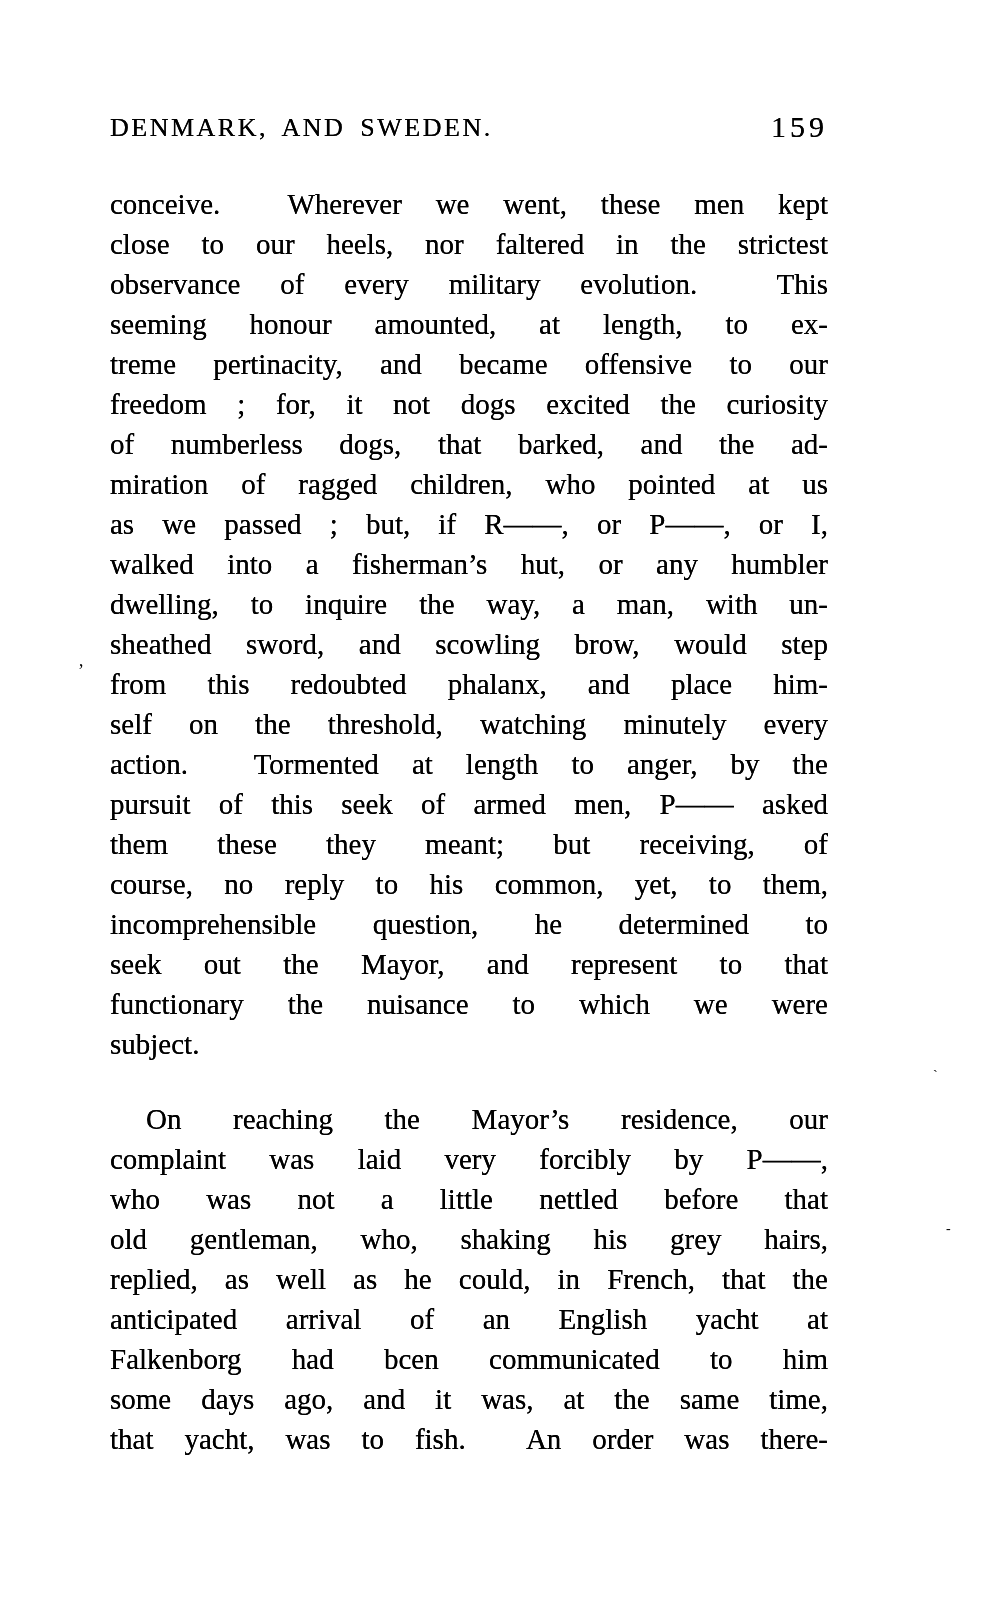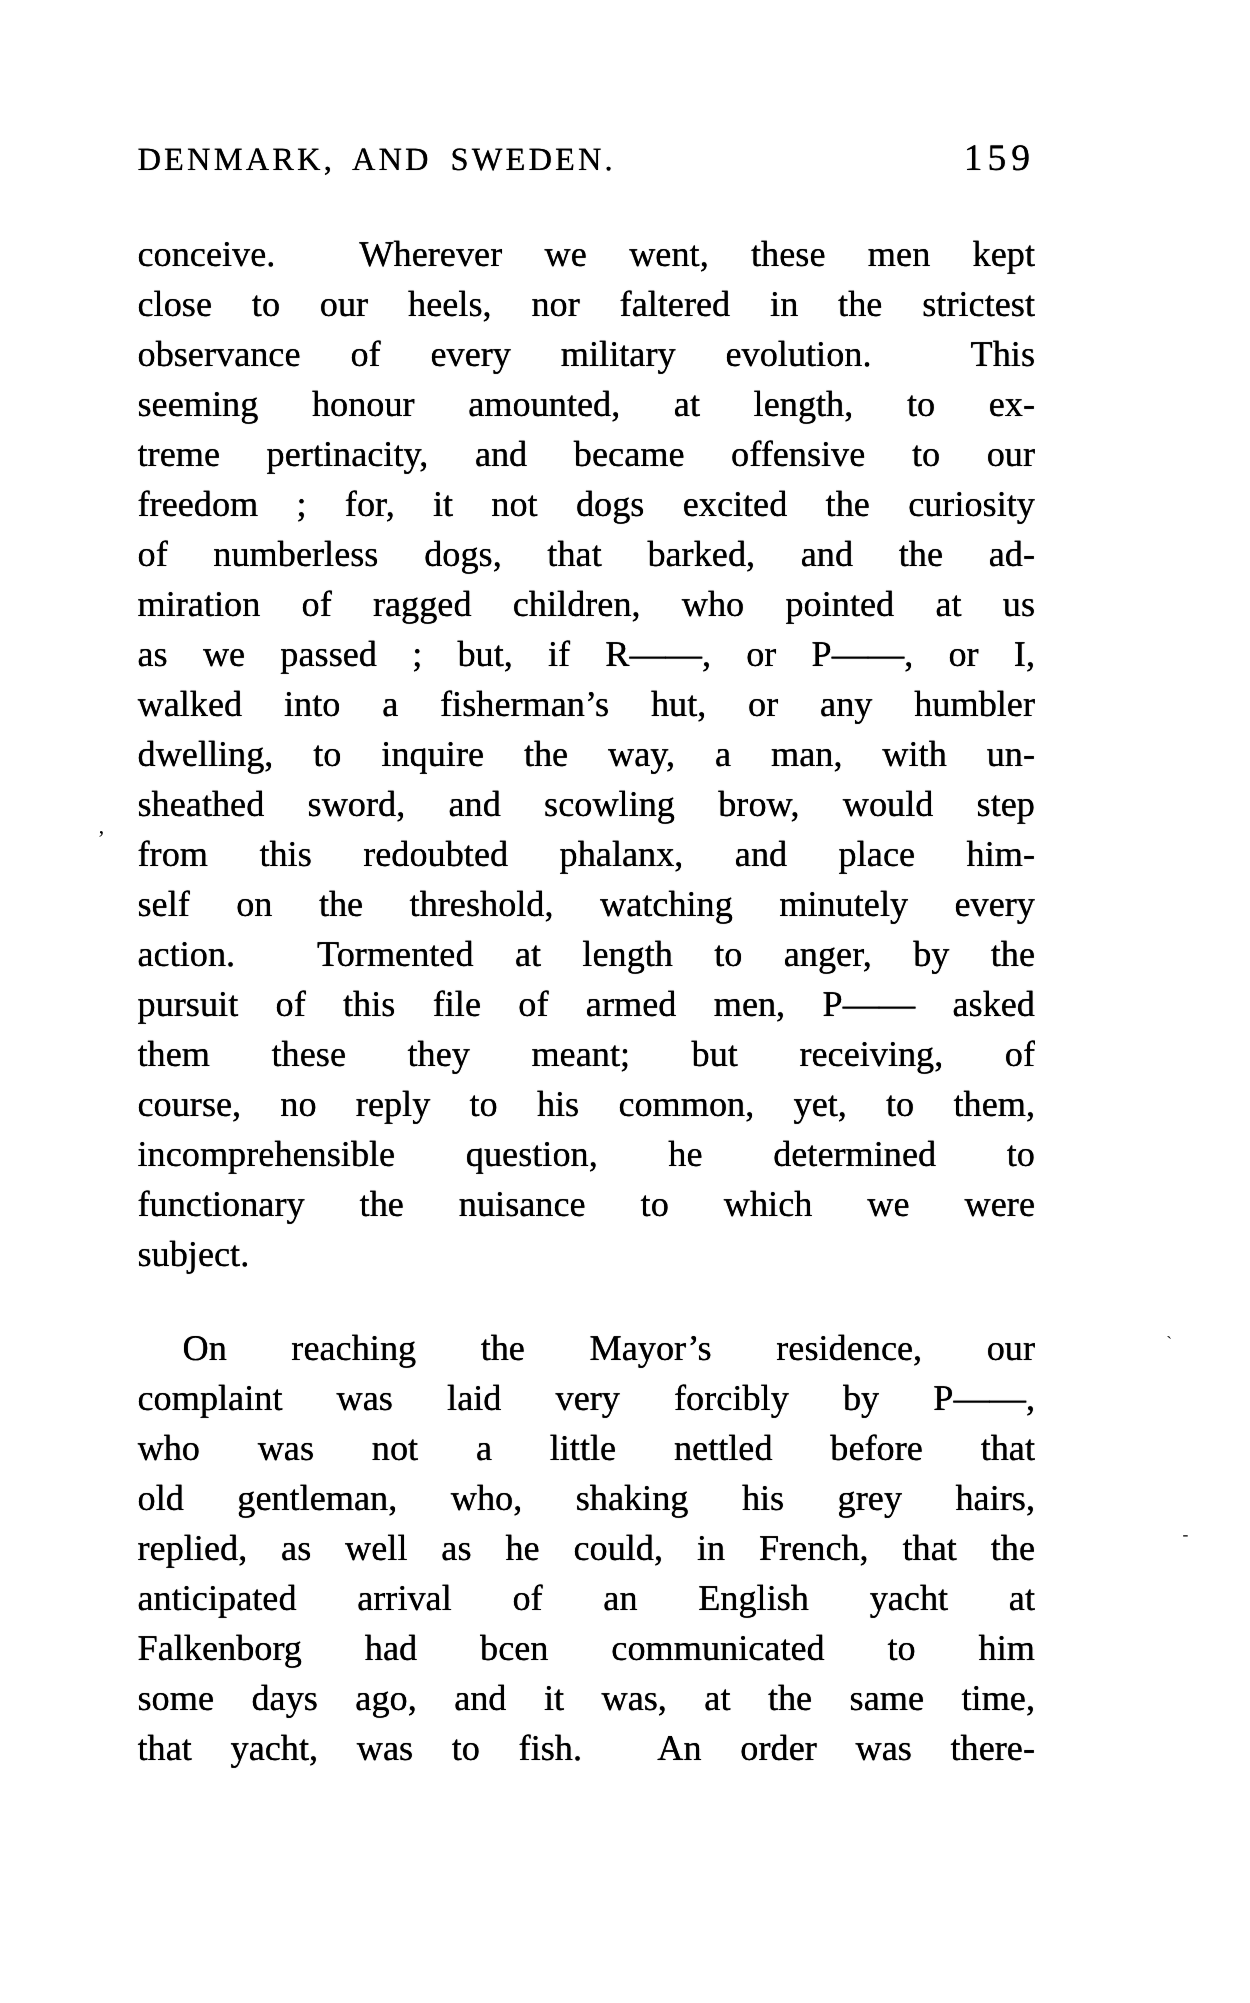--- a/index.html
+++ b/index.html
@@ -96,24 +96,25 @@
       <div class="line">freedom ; for, it not dogs excited the curiosity</div>
       <div class="line">of numberless dogs, that barked, and the ad-</div>
       <div class="line">miration of ragged children, who pointed at us</div>
       <div class="line">as we passed ; but, if R——, or P——, or I,</div>
       <div class="line">walked into a fisherman’s hut, or any humbler</div>
       <div class="line">dwelling, to inquire the way, a man, with un-</div>
       <div class="line">sheathed sword, and scowling brow, would step</div>
       <div class="line">from this redoubted phalanx, and place him-</div>
       <div class="line">self on the threshold, watching minutely every</div>
       <div class="line">action.&nbsp; Tormented at length to anger, by the</div>
-      <div class="line">pursuit of this file of armed men, P—— asked</div>
+      <div class="line">pursuit of this seek of armed men, P—— asked</div>
       <div class="line">them these they meant; but receiving, of</div>
       <div class="line">course, no reply to his common, yet, to them,</div>
       <div class="line">incomprehensible question, he determined to</div>
+      <div class="line">seek out the Mayor, and represent to that</div>
       <div class="line">functionary the nuisance to which we were</div>
       <div class="line no-justify">subject.</div>
       <div class="line indent">On reaching the Mayor’s residence, our</div>
       <div class="line">complaint was laid very forcibly by P——,</div>
       <div class="line">who was not a little nettled before that</div>
       <div class="line">old gentleman, who, shaking his grey hairs,</div>
       <div class="line">replied, as well as he could, in French, that the</div>
       <div class="line">anticipated arrival of an English yacht at</div>
       <div class="line">Falkenborg had bcen communicated to him</div>
       <div class="line">some days ago, and it was, at the same time,</div>

